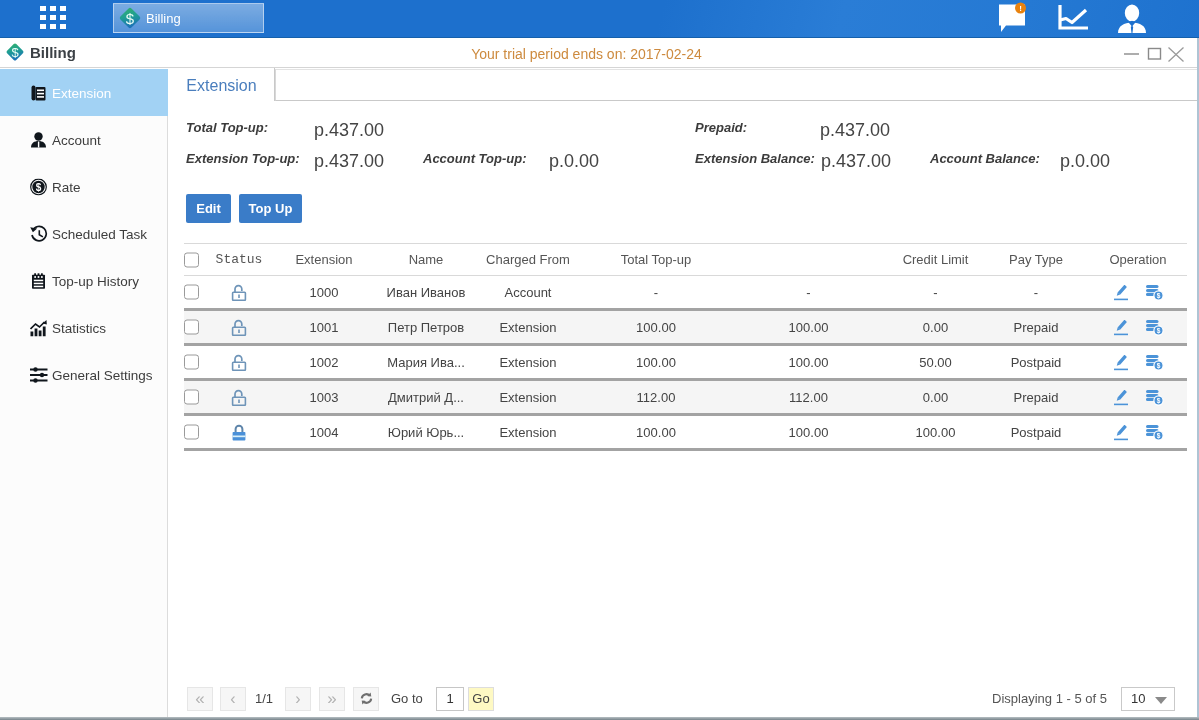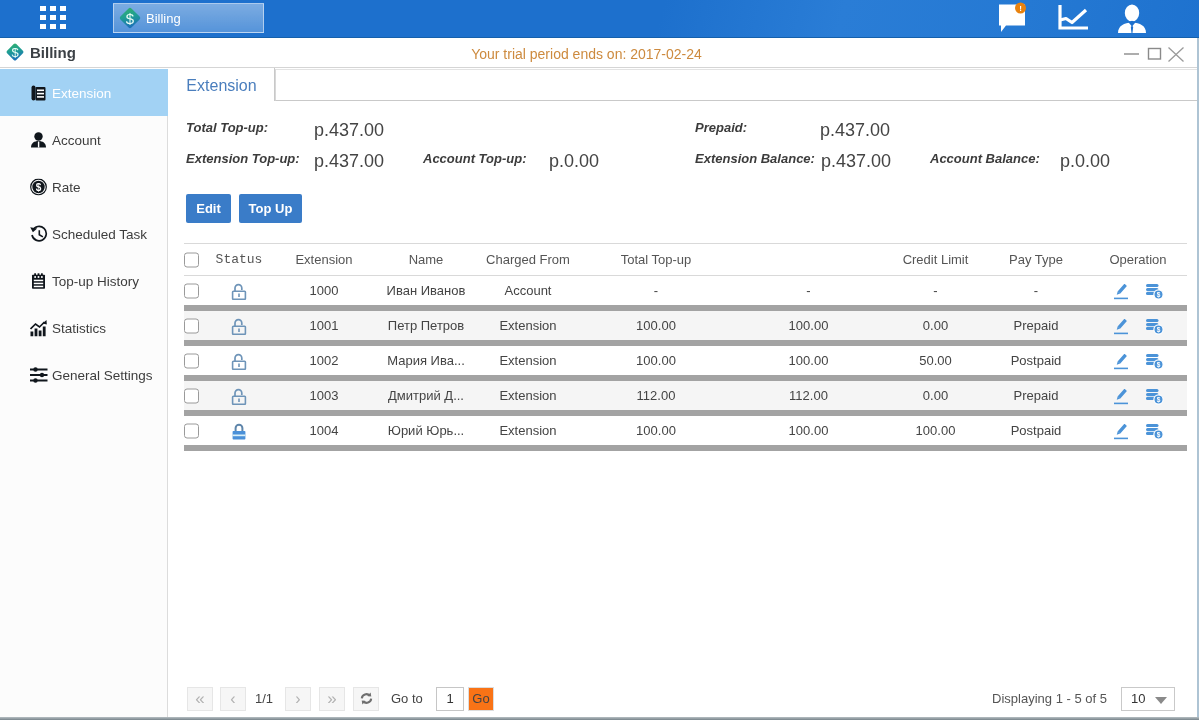--- a/index.html
+++ b/index.html
@@ -45,21 +45,21 @@
 
 .lab { position:absolute; font-size:13px; font-weight:bold; color:#3c3c3c; white-space:nowrap;font-style:italic; }
 .val { position:absolute; font-size:18px; color:#444; white-space:nowrap; }
 
 
 .btn { position:absolute; background:#3a7cc8; color:#fff; font-size:13px; font-weight:bold; text-align:center;
   border-radius:2px; line-height:29px; height:29px; }
 
 
 #tbl { position:absolute; left:15px; top:175px; width:1003px; }
-.trow { position:relative; width:1003px; height:35px; border-bottom:6px solid #a3a3a3; }
+.trow { position:relative; width:1003px; height:35px; border-bottom:3px solid #a3a3a3; }
 .trow.head { height:33px; border-top:1px solid #d9d9d9; border-bottom:1px solid #d9d9d9; }
 .trow.odd { background:#f5f5f5; }
 .cell { position:absolute; top:0; height:100%; display:flex; align-items:center; justify-content:center;
   font-size:13px; color:#444; white-space:nowrap; }
 .head .cell { color:#555; }
 .cb { position:absolute; left:0; top:50%; transform:translateY(-50%); width:15px; height:15px;
   border:1px solid #9a9a9a; border-radius:3px; background:#fff; }
 .c1 { left:0; width:25px; }
 .c2 { left:25px; width:60px;font-family:Liberation Mono, monospace; }
 .c3 { left:85px; width:110px; }
@@ -70,21 +70,21 @@
 .c8 { left:704px; width:95px; }
 .c9 { left:799px; width:106px; }
 .c10 { left:905px; width:98px; }
 
 
 #pager { position:absolute; left:15px; top:619px; width:1003px; height:24px; font-size:13px; color:#666; }
 .pbtn { position:absolute; top:0; width:26px; height:24px; background:#f6f6f6; border:1px solid #e6e6e6;
   text-align:center; line-height:22px; color:#b2b2b2; font-size:13px; }
 #goto-input { position:absolute; left:252px; top:0; width:28px; height:24px; border:1px solid #c6c6c6;
   background:#fff; text-align:center; line-height:22px; color:#333; }
-#gobtn { position:absolute; left:284px; top:0; width:26px; height:24px; background:#f97316;
+#gobtn { position:absolute; left:284px; top:0; width:26px; height:24px; background:#fef9c3;
   border:1px solid #ddd; text-align:center; line-height:22px; color:#444; }
 #disp { position:absolute; right:80px; top:4px; color:#555; }
 #psize { position:absolute; right:12px; top:0; width:54px; height:24px; border:1px solid #c9c9c9;
   background:#fff; color:#333; line-height:22px; padding-left:9px; }
 #psize .tri { position:absolute; right:7px; top:9px; width:0; height:0;
   border-left:6px solid transparent; border-right:6px solid transparent; border-top:7px solid #8a8a8a; }
 
 
 #rightedge { position:absolute; right:0; top:38px; width:2px; height:679px; background:#aec4d4; }
 #bottomstrip { position:absolute; left:0; top:717px; width:1199px; height:3px;

